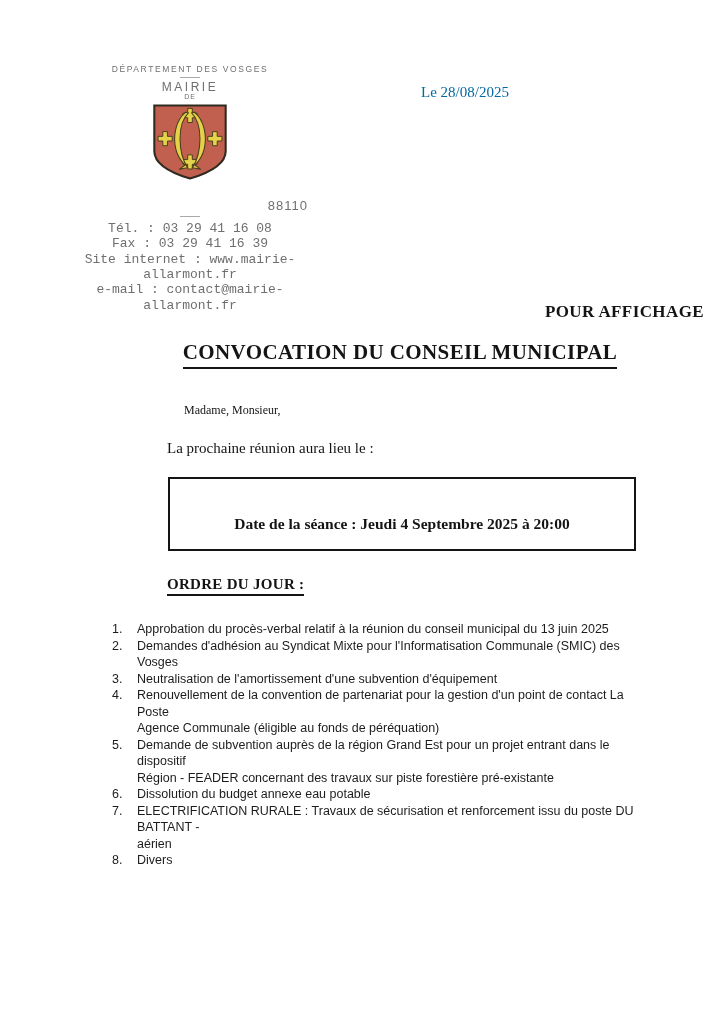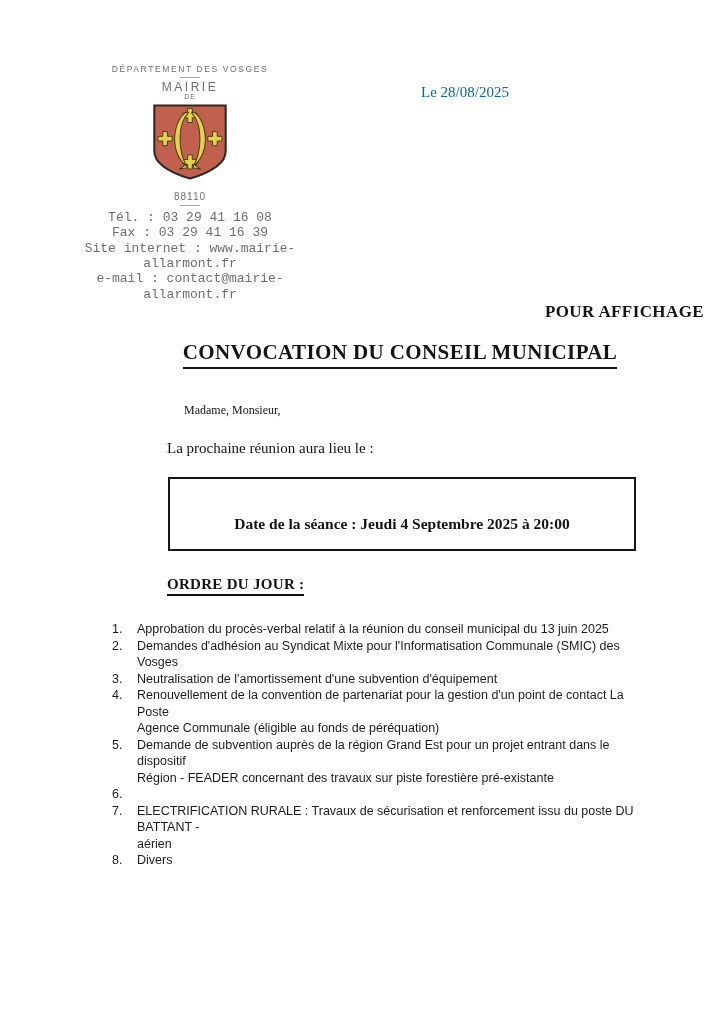--- a/index.html
+++ b/index.html
@@ -18,21 +18,21 @@
   }
   .lh-dept { font-size:8.5px; letter-spacing:1.6px; }
   .lh-rule { width:20px; height:1px; background:#a9a9a9; margin:3px auto 2px; }
   .lh-mairie { font-size:12px; letter-spacing:2.5px; margin-top:2px; }
   .lh-de { font-size:7px; letter-spacing:1px; margin-top:-1px; }
   .lh-commune {
     font-size:14px; font-weight:bold; letter-spacing:2px; color:#6a6a6a;
     margin-top:1px; display:flex; align-items:center; justify-content:center; gap:4px;
   }
   .lh-crest { display:block; margin:3px auto 0; }
-  .lh-postal { font-size:10px; letter-spacing:1px; margin-top:10px; }
+  .lh-postal { font-size:13px; letter-spacing:1px; margin-top:17px;text-align:right; }
   .lh-contact { font-size:13px; line-height:1.18; margin-top:4px; color:#6f6f6f;font-family:Liberation Mono, monospace; }
 
   
   .date-line { position:absolute; left:421px; top:84px; font-size:15px; color:#0369a1; }
 
   
   .notice {
     position:absolute; left:96px; top:302px; width:608px;
     text-align:right; font-weight:bold; font-size:17px; letter-spacing:0.4px;
   }
@@ -141,20 +141,21 @@
     <span class="agenda-text">Renouvellement de la convention de partenariat pour la gestion d'un point de contact La Poste
 Agence Communale (éligible au fonds de péréquation)</span>
   </li>
   <li class="agenda-item">
     <span class="agenda-num">5.</span>
     <span class="agenda-text">Demande de subvention auprès de la région Grand Est pour un projet entrant dans le dispositif
 Région - FEADER concernant des travaux sur piste forestière pré-existante</span>
   </li>
   <li class="agenda-item">
     <span class="agenda-num">6.</span>
+    <span class="agenda-text">Dissolution du budget annexe eau potable</span>
   </li>
   <li class="agenda-item">
     <span class="agenda-num">7.</span>
     <span class="agenda-text">ELECTRIFICATION RURALE : Travaux de sécurisation et renforcement issu du poste DU BATTANT -
 aérien</span>
   </li>
   <li class="agenda-item">
     <span class="agenda-num">8.</span>
     <span class="agenda-text">Divers</span>
   </li>

